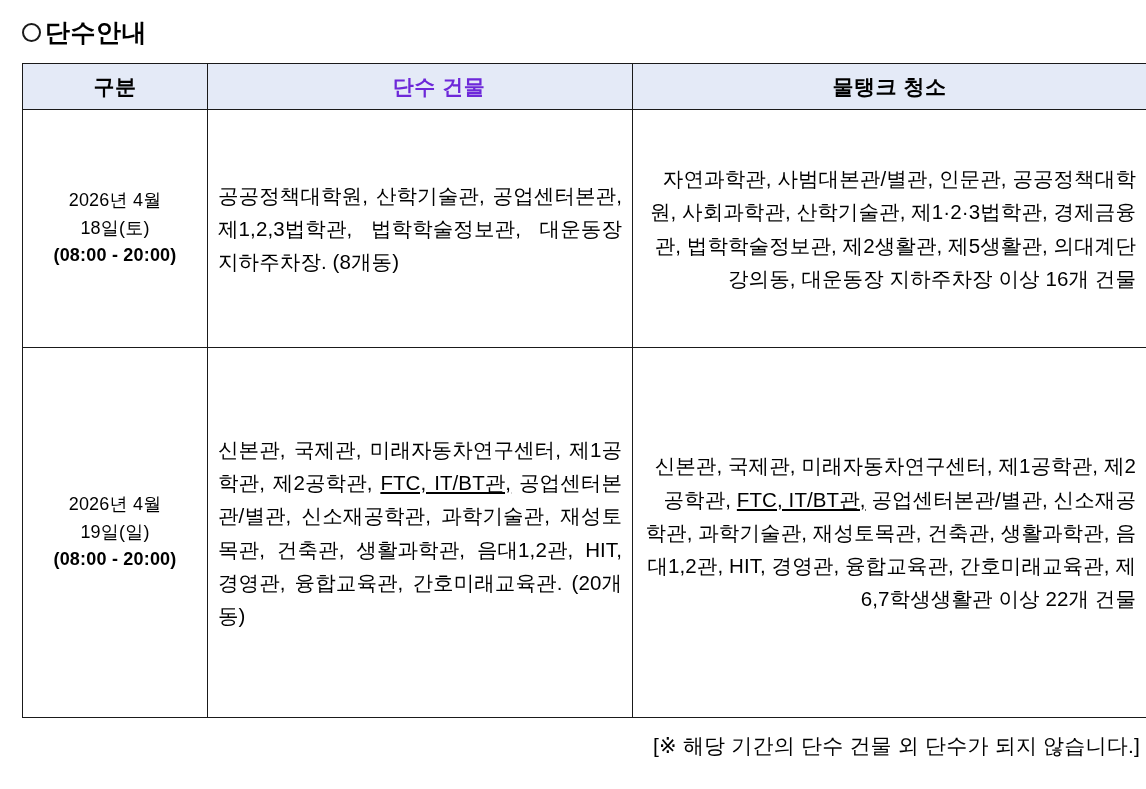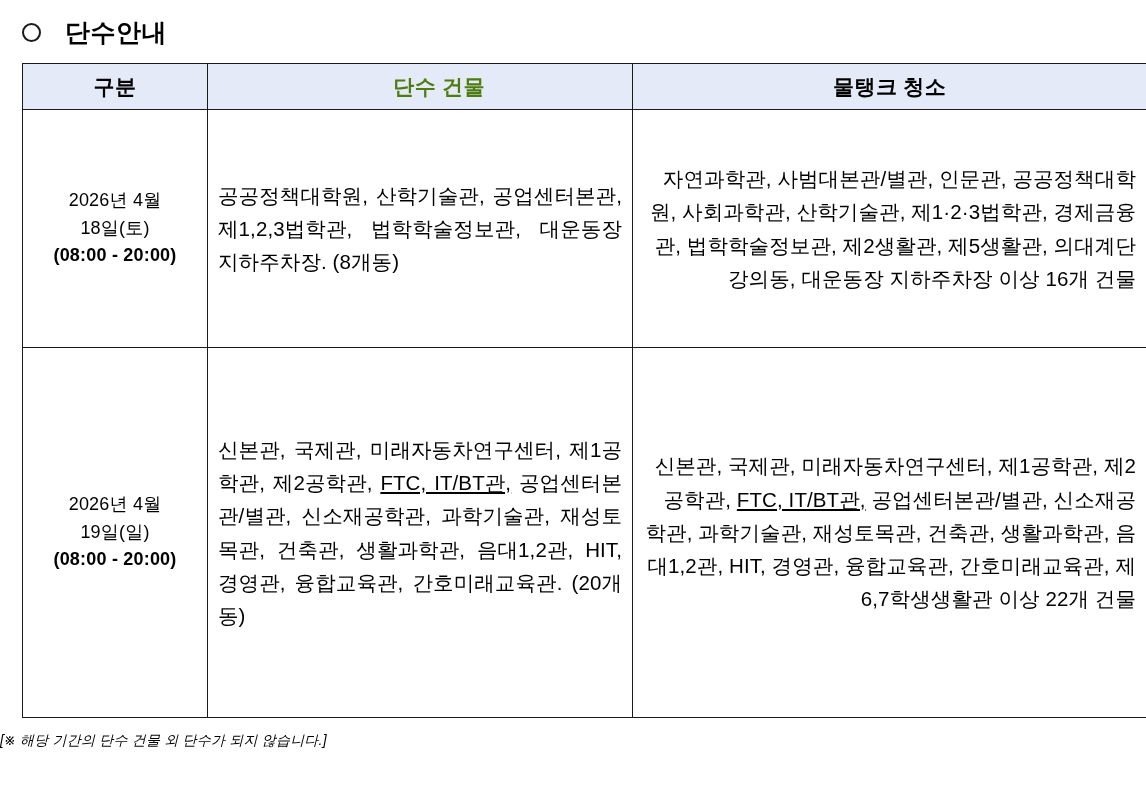--- a/index.html
+++ b/index.html
@@ -17,21 +17,21 @@
   .page {
     position: relative;
     width: 1146px;
     height: 789px;
     box-sizing: border-box;
     padding: 0;
   }
   .heading {
     display: flex;
     align-items: center;
-    gap: 24px;
+    gap: 4px;
     padding: 16px 0 14px 22px;
     font-size: 25px;
     font-weight: 700;
     letter-spacing: 0.5px;
   }
   .heading .bullet {
     display: inline-block;
     width: 19px;
     height: 19px;
     border: 2px solid #1a1a1a;
@@ -55,26 +55,25 @@
     padding: 8px 10px;
     box-sizing: border-box;
   }
   thead th {
     background: #e4eaf7;
     height: 46px;
     font-size: 21px;
     font-weight: 700;
     text-align: center;
     letter-spacing: 0.5px;
-    font-family: Liberation Serif, serif;
   }
   th.col-gubun { width: 185px; }
   th.col-danso { width: 425px; }
   th.col-tank  { width: 514px; margin-left: 24px; }
-  th.col-danso .th-label { color: #4d7c0f; margin-left: 38px; }
+  th.col-danso .th-label { color: #6d28d9; margin-left: 38px; }
 
   td.cell-period {
     text-align: center;
     font-size: 18px;
     line-height: 1.55;
     letter-spacing: 0.2px;
   }
   td.cell-period .time {
     white-space: nowrap;
     font-weight: bold;
@@ -89,23 +88,23 @@
   }
   td.cell-tank {
     text-align: right;
   }
   .row1 td { height: 238px; }
   .row2 td { height: 370px; }
   .u { text-decoration: underline; }
   .indent { display: inline-block; width: 12px; }
   .footnote {
     margin: 14px 6px 0 0;
-    font-size: 14px;
+    text-align: right;
+    font-size: 21px;
     letter-spacing: 0.2px;
-    font-style: italic;
   }
 </style>
 </head>
 <body>
 
 <div class="page">
 
   <div class="heading">
     <span class="bullet"></span>
     <span class="heading-text">단수안내</span>

